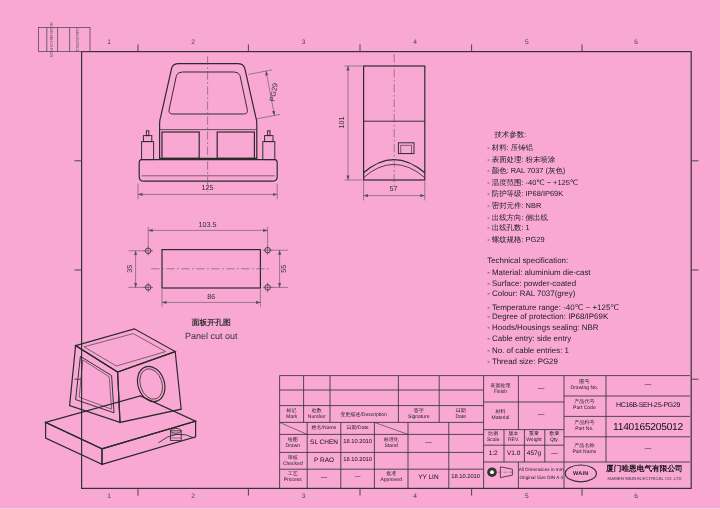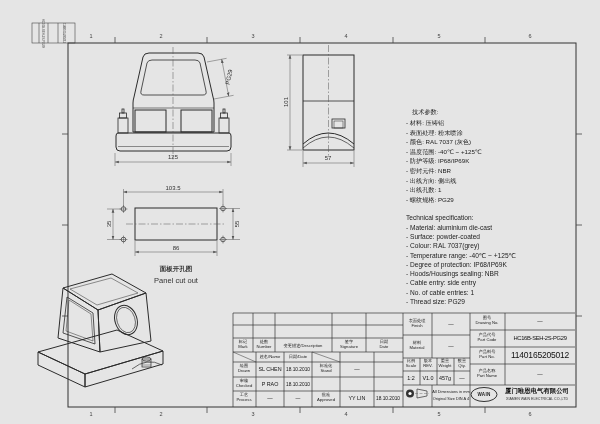--- a/index.html
+++ b/index.html
@@ -1,16 +1,16 @@
 <!DOCTYPE html>
 <html><head>
 <meta charset="utf-8">
 <style>
   html,body{margin:0;padding:0;background:#fff;}
-  #sheet{position:relative;width:600px;height:424px;background:#e5e5e5;overflow:hidden;
+  #sheet{position:relative;width:600px;height:424px;background:#f9a8d4;overflow:hidden;
          font-family:"Liberation Sans","DejaVu Sans",sans-serif;color:#222;}
   svg{position:absolute;left:0;top:0;}
   .t{position:absolute;transform:translate(-50%,-50%);white-space:nowrap;color:#333;}
   .dim{font-size:6px;color:#333;}
   .colnum{font-size:5.5px;color:#444;}
   .spec{position:absolute;white-space:nowrap;color:#222;}
   .spec-cn{font-size:6.2px;}
   .spec-en{font-size:6.6px;}
   .cap-cn{font-size:6.5px;font-weight:bold;}
   .cap-en{font-size:7.5px;}

